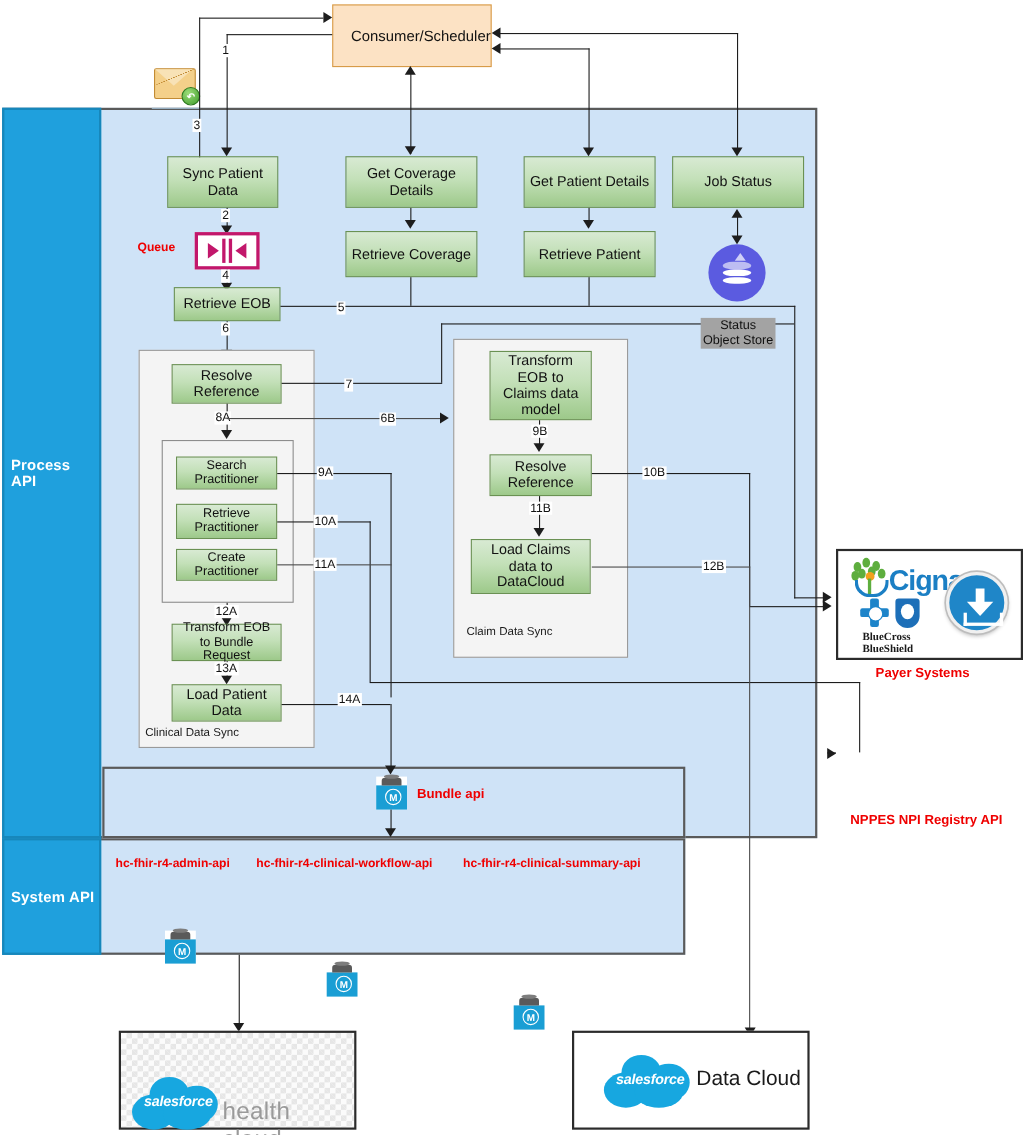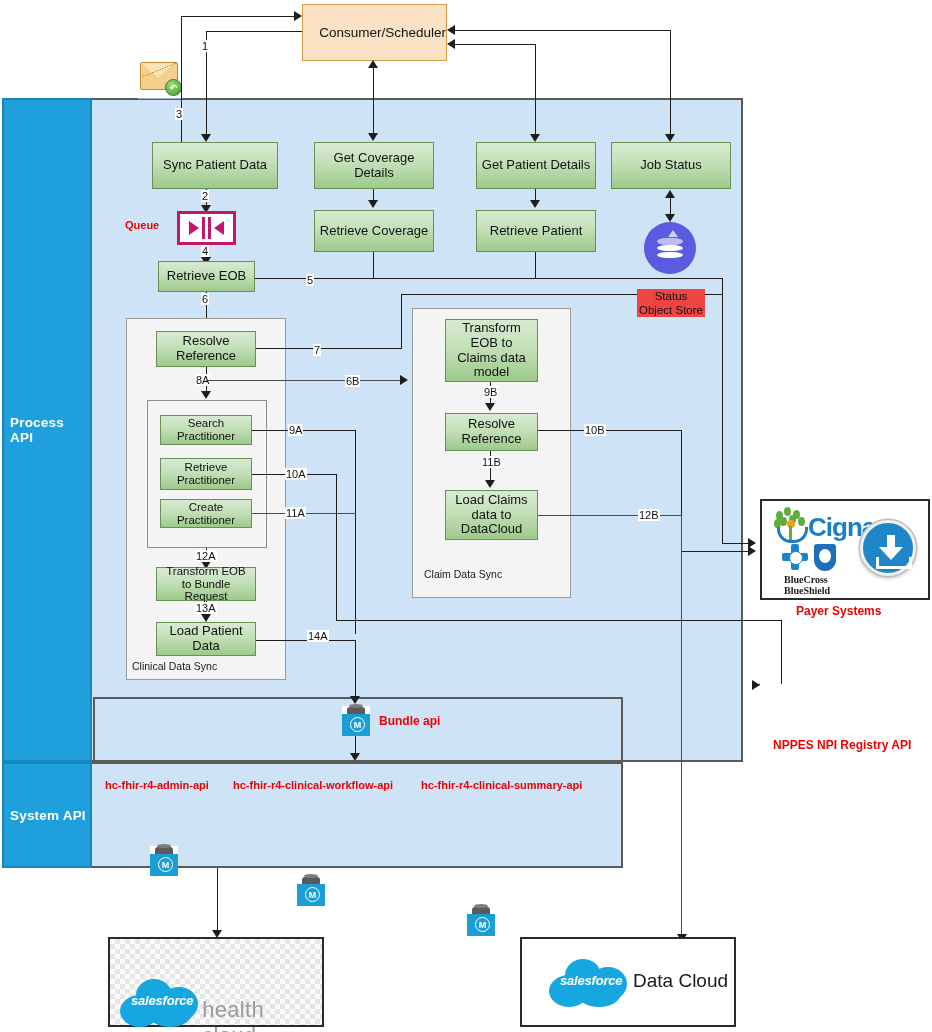--- a/index.html
+++ b/index.html
@@ -43,21 +43,21 @@
   .arr{position:absolute;width:0;height:0;}
   .arr-d{border-left:5px solid transparent;border-right:5px solid transparent;border-top:8px solid #1d1d1d;}
   .arr-u{border-left:5px solid transparent;border-right:5px solid transparent;border-bottom:8px solid #1d1d1d;}
   .arr-r{border-top:5px solid transparent;border-bottom:5px solid transparent;border-left:8px solid #1d1d1d;}
   .arr-l{border-top:5px solid transparent;border-bottom:5px solid transparent;border-right:8px solid #1d1d1d;}
 
   .step{position:absolute;background:#ffffff;font-size:11px;color:#111;padding:0 1px;line-height:12px;}
 
   .redlabel{position:absolute;color:#ef0000;font-weight:bold;font-size:11px;white-space:nowrap;}
   .redlabel.big{font-size:12px;}
-  .caption{position:absolute;background:#ef4444;font-size:11.5px;color:#111;text-align:center;line-height:14px;}
+  .caption{position:absolute;background:#a3a3a3;font-size:11.5px;color:#111;text-align:center;line-height:14px;}
 
   
   .queue-icon{border:3px solid #c2176b;background:#ffffff;display:flex;align-items:center;justify-content:center;gap:3px;}
   .q-bar{width:3px;height:22px;background:#c2176b;}
   .q-tri{width:0;height:0;border-top:7px solid transparent;border-bottom:7px solid transparent;}
   .q-tri.right{border-left:10px solid #c2176b;}
   .q-tri.left{border-right:10px solid #c2176b;}
 
   
   .env{position:relative;width:36px;height:26px;background:#f4d08a;border:1.4px solid #c28b34;border-radius:2px;}
@@ -169,21 +169,21 @@
   <div class="abs ln lnh" style="left:453px;top:44px;width:83px;"></div>
   <div class="abs ln lnv" style="left:535px;top:44px;height:95px;"></div>
   <div class="abs arr arr-l" style="left:447px;top:39px;"></div>
   <div class="abs arr arr-d" style="left:530px;top:134px;"></div>
 
   <div class="abs ln lnh" style="left:453px;top:30px;width:218px;"></div>
   <div class="abs ln lnv" style="left:670px;top:30px;height:110px;"></div>
   <div class="abs arr arr-l" style="left:447px;top:25px;"></div>
   <div class="abs arr arr-d" style="left:665px;top:134px;"></div>
 
-  <div class="abs node" style="left:152px;top:142px;width:126px;height:47px;">
+  <div class="abs node" style="left:152px;top:142px;width:101px;height:47px;">
     <span>Sync Patient Data</span>
   </div>
   <div class="abs node" style="left:314px;top:142px;width:120px;height:47px;">
     <span>Get Coverage Details</span>
   </div>
   <div class="abs node" style="left:476px;top:142px;width:120px;height:47px;">
     <span>Get Patient Details</span>
   </div>
   <div class="abs node" style="left:611px;top:142px;width:120px;height:47px;">
     <span>Job Status</span>
@@ -316,21 +316,21 @@
   <div class="abs ln lnh" style="left:538px;top:430px;width:144px;"></div>
   <div class="abs ln lnv" style="left:681px;top:430px;height:121px;"></div>
   <div class="abs ln lnh" style="left:681px;top:551px;width:73px;"></div>
   <div class="abs arr arr-r" style="left:748px;top:546px;"></div>
   <div class="step" style="left:584px;top:424px;">10B</div>
 
   <div class="abs ln lnv" style="left:490px;top:451px;height:32px;"></div>
   <div class="abs arr arr-d" style="left:485px;top:480px;"></div>
   <div class="step" style="left:481px;top:456px;">11B</div>
 
-  <div class="abs node" style="left:445px;top:490px;width:93px;height:50px;align-items:center;">
+  <div class="abs node" style="left:428px;top:490px;width:109px;height:50px;align-items:center;">
     <span>Load Claims data to DataCloud</span>
   </div>
 
   <div class="abs ln lnh grey" style="left:538px;top:515px;width:144px;"></div>
   <div class="abs ln lnv grey" style="left:681px;top:515px;height:425px;"></div>
   <div class="abs arr arr-d" style="left:677px;top:934px;"></div>
   <div class="step" style="left:590px;top:509px;margin-left:48px;">12B</div>
 
   <div class="abs ln lnv" style="left:670px;top:193px;height:27px;"></div>
   <div class="abs arr arr-u" style="left:665px;top:190px;"></div>

